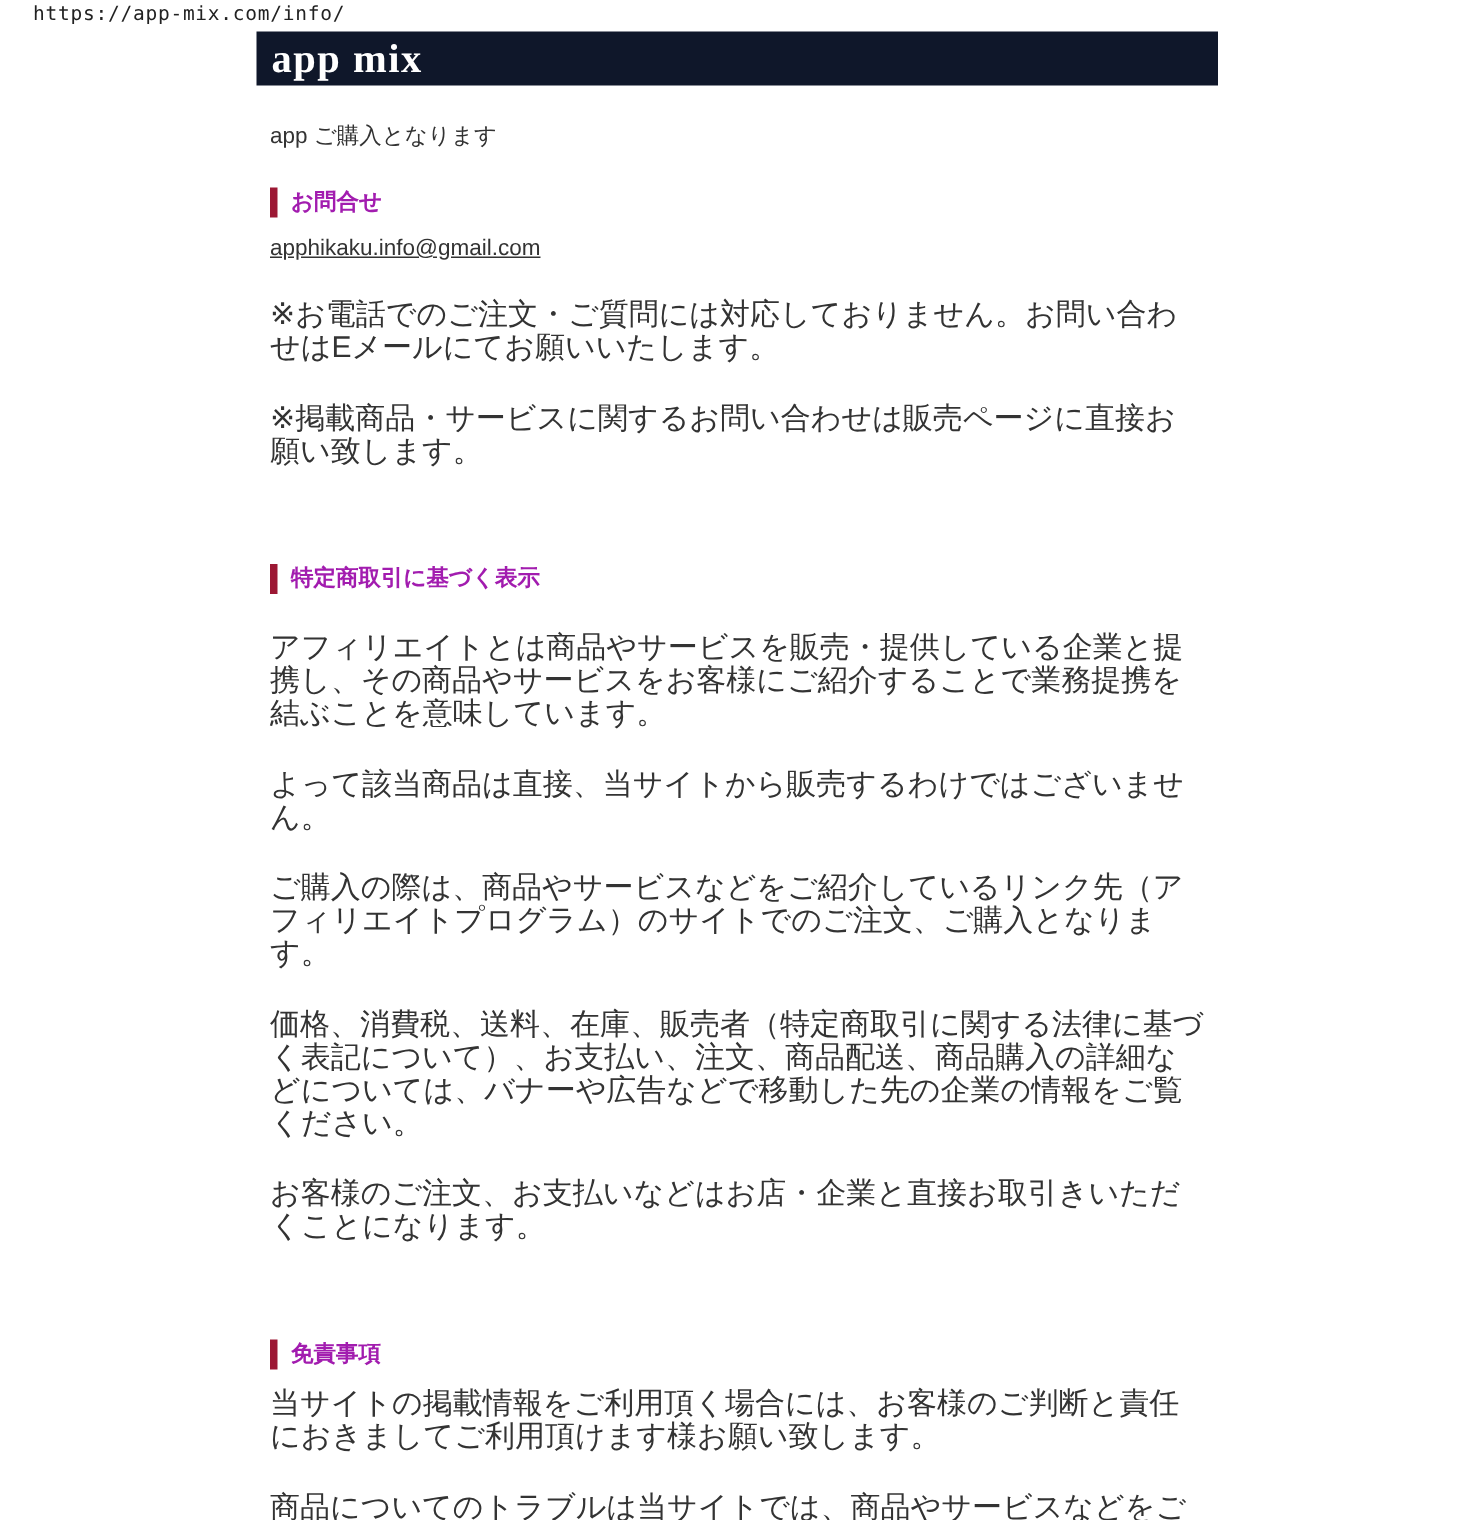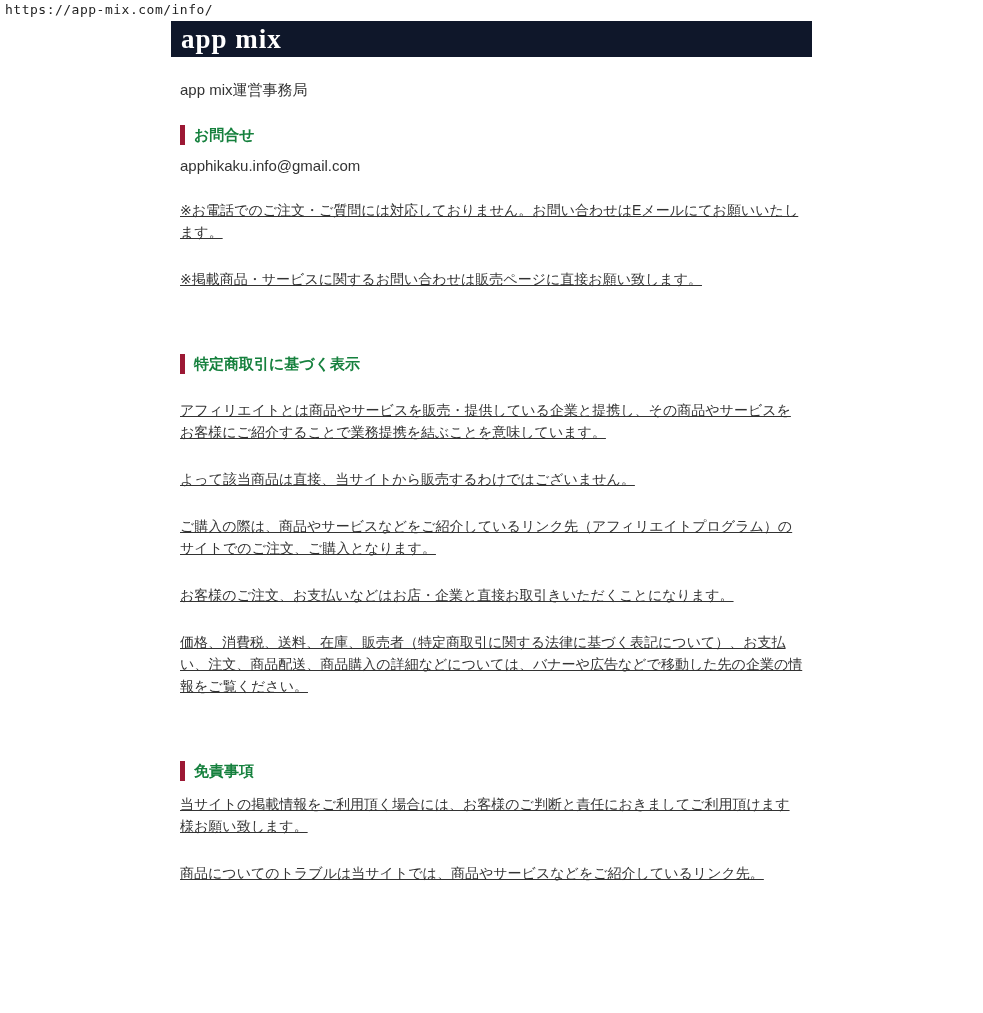--- a/index.html
+++ b/index.html
@@ -11,21 +11,21 @@
     color: #333333;
   }
   body {
     width: 983px;
     min-height: 1013px;
     position: relative;
   }
   .url-label {
     position: absolute;
     top: 2px;
-    left: 5px;
+    left: 22px;
     font-family: "DejaVu Sans Mono", "Liberation Mono", monospace;
     font-size: 13px;
     letter-spacing: 0.5px;
     color: #222222;
     white-space: nowrap;
   }
   .container {
     width: 641px;
     margin: 21px auto 0;
   }
@@ -51,66 +51,66 @@
   .operator {
     margin: 24px 0 0;
     font-size: 15px;
   }
   .section { margin-top: 25px; }
   .section.spaced { margin-top: 64px; }
   .section-title {
     margin: 0;
     border-left: 5px solid #9c1834;
     padding-left: 9px;
-    color: #15803d;
+    color: #a21caf;
     font-size: 15px;
     font-weight: bold;
     line-height: 20px;
   }
   .para {
     margin: 25px 0 0;
-    font-size: 14px;
+    font-size: 20px;
     line-height: 22px;
-    text-decoration: underline;
   }
   .para.first { margin-top: 12px; }
   .email {
     margin: 12px 0 0;
     font-size: 15px;
+    text-decoration: underline;
   }
 </style>
 </head>
 <body>
 
 <div class="url-label">https://app-mix.com/info/</div>
 
 <div class="container">
 
   <header class="site-header">
     <h1 class="site-title">app mix</h1>
   </header>
 
   <main class="content">
 
-    <p class="operator">app mix運営事務局</p>
+    <p class="operator">app ご購入となります</p>
 
     <section class="section">
       <h2 class="section-title">お問合せ</h2>
       <p class="email">apphikaku.info@gmail.com</p>
       <p class="para">※お電話でのご注文・ご質問には対応しておりません。お問い合わせはEメールにてお願いいたします。</p>
       <p class="para">※掲載商品・サービスに関するお問い合わせは販売ページに直接お願い致します。</p>
     </section>
 
     <section class="section spaced">
       <h2 class="section-title">特定商取引に基づく表示</h2>
       <p class="para">アフィリエイトとは商品やサービスを販売・提供している企業と提携し、その商品やサービスをお客様にご紹介することで業務提携を結ぶことを意味しています。</p>
       <p class="para">よって該当商品は直接、当サイトから販売するわけではございません。</p>
       <p class="para">ご購入の際は、商品やサービスなどをご紹介しているリンク先（アフィリエイトプログラム）のサイトでのご注文、ご購入となります。</p>
+      <p class="para">価格、消費税、送料、在庫、販売者（特定商取引に関する法律に基づく表記について）、お支払い、注文、商品配送、商品購入の詳細などについては、バナーや広告などで移動した先の企業の情報をご覧ください。</p>
       <p class="para">お客様のご注文、お支払いなどはお店・企業と直接お取引きいただくことになります。</p>
-      <p class="para">価格、消費税、送料、在庫、販売者（特定商取引に関する法律に基づく表記について）、お支払い、注文、商品配送、商品購入の詳細などについては、バナーや広告などで移動した先の企業の情報をご覧ください。</p>
     </section>
 
     <section class="section spaced">
       <h2 class="section-title">免責事項</h2>
       <p class="para first">当サイトの掲載情報をご利用頂く場合には、お客様のご判断と責任におきましてご利用頂けます様お願い致します。</p>
       <p class="para">商品についてのトラブルは当サイトでは、商品やサービスなどをご紹介しているリンク先。</p>
     </section>
 
   </main>
 

